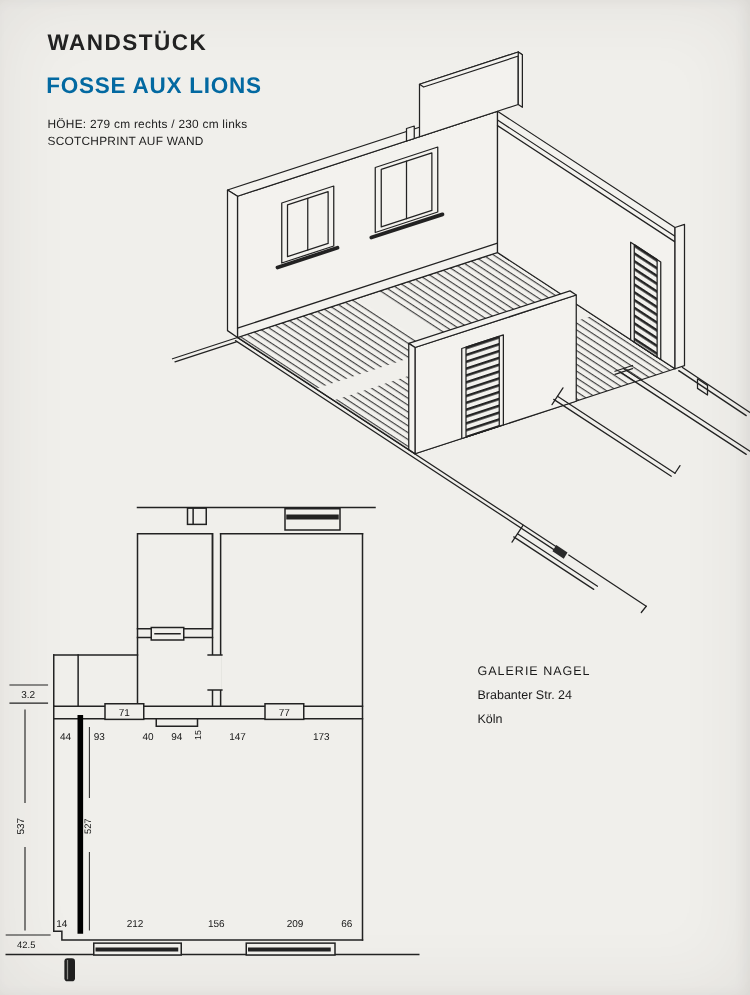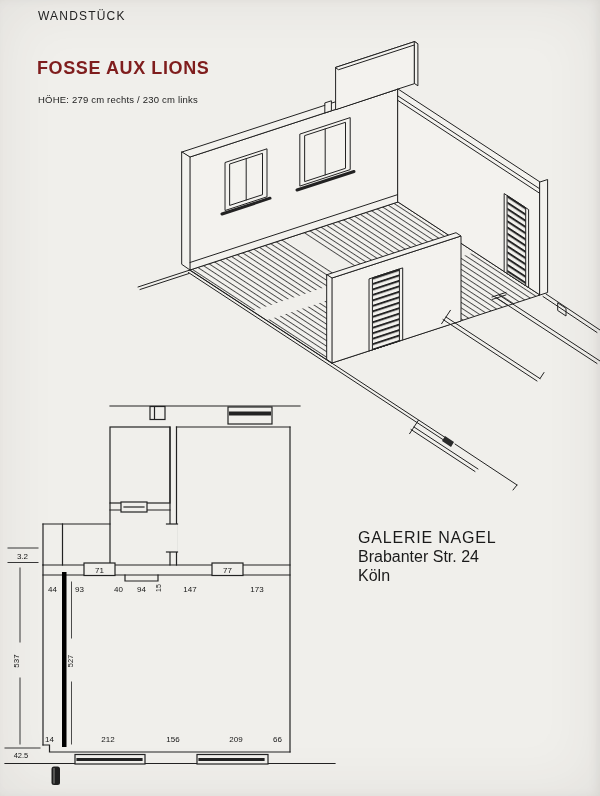--- a/index.html
+++ b/index.html
@@ -7,48 +7,49 @@
     position:relative;
     width:600px;height:796px;
     margin:0 auto;
     background:#f0efeb;
     overflow:hidden;
     font-family:"Liberation Sans", sans-serif;
     color:#1c1c1c;
     box-shadow: inset 0 0 60px rgba(60,55,45,.08), inset -4px 0 10px rgba(0,0,0,.05);
   }
   .doc-title{
-    position:absolute;left:38px;top:9px;
-    font-size:12px;letter-spacing:1.2px;font-weight:400;color:#222;
+    position:absolute;left:38px;top:24px;
+    font-size:18px;letter-spacing:1.2px;font-weight:700;color:#222;
   }
   .artwork-title{
     position:absolute;left:37px;top:58px;
-    font-size:18px;font-weight:bold;letter-spacing:.6px;color:#7f1d1d;
+    font-size:18px;font-weight:bold;letter-spacing:.6px;color:#0369a1;
   }
   .specs{
     position:absolute;left:38px;top:93px;
     font-size:9.5px;line-height:13.5px;letter-spacing:.2px;color:#222;
   }
   .gallery{
-    position:absolute;left:358px;top:528px;
-    font-size:16px;line-height:19px;color:#1a1a1a;
+    position:absolute;left:382px;top:528px;
+    font-size:10px;line-height:19px;color:#1a1a1a;
   }
   .gallery .g-name{letter-spacing:.8px;}
   svg.drawing{position:absolute;left:0;top:0;}
   text{font-family:"Liberation Sans", sans-serif;fill:#161616;}
 </style>
 </head>
 <body>
 
 <div class="page">
 
   <div class="doc-title">WANDSTÜCK</div>
   <div class="artwork-title">FOSSE AUX LIONS</div>
   <div class="specs">
     <div>HÖHE: 279 cm rechts / 230 cm links</div>
+    <div>SCOTCHPRINT AUF WAND</div>
   </div>
 
   <svg class="drawing" width="600" height="796" viewBox="0 0 600 796">
     <defs>
       <pattern id="slats" width="10" height="4.6" patternUnits="userSpaceOnUse" patternTransform="rotate(33.2)">
         <rect width="10" height="4.6" fill="#f2f1ed"></rect>
         <line x1="0" y1="0.5" x2="10" y2="0.5" stroke="#2e2e2e" stroke-width="0.85"></line>
       </pattern>
       <pattern id="louverU" width="8" height="5.2" patternUnits="userSpaceOnUse" patternTransform="rotate(33.2)">
         <rect width="8" height="5.2" fill="#f2f1ed"></rect>

